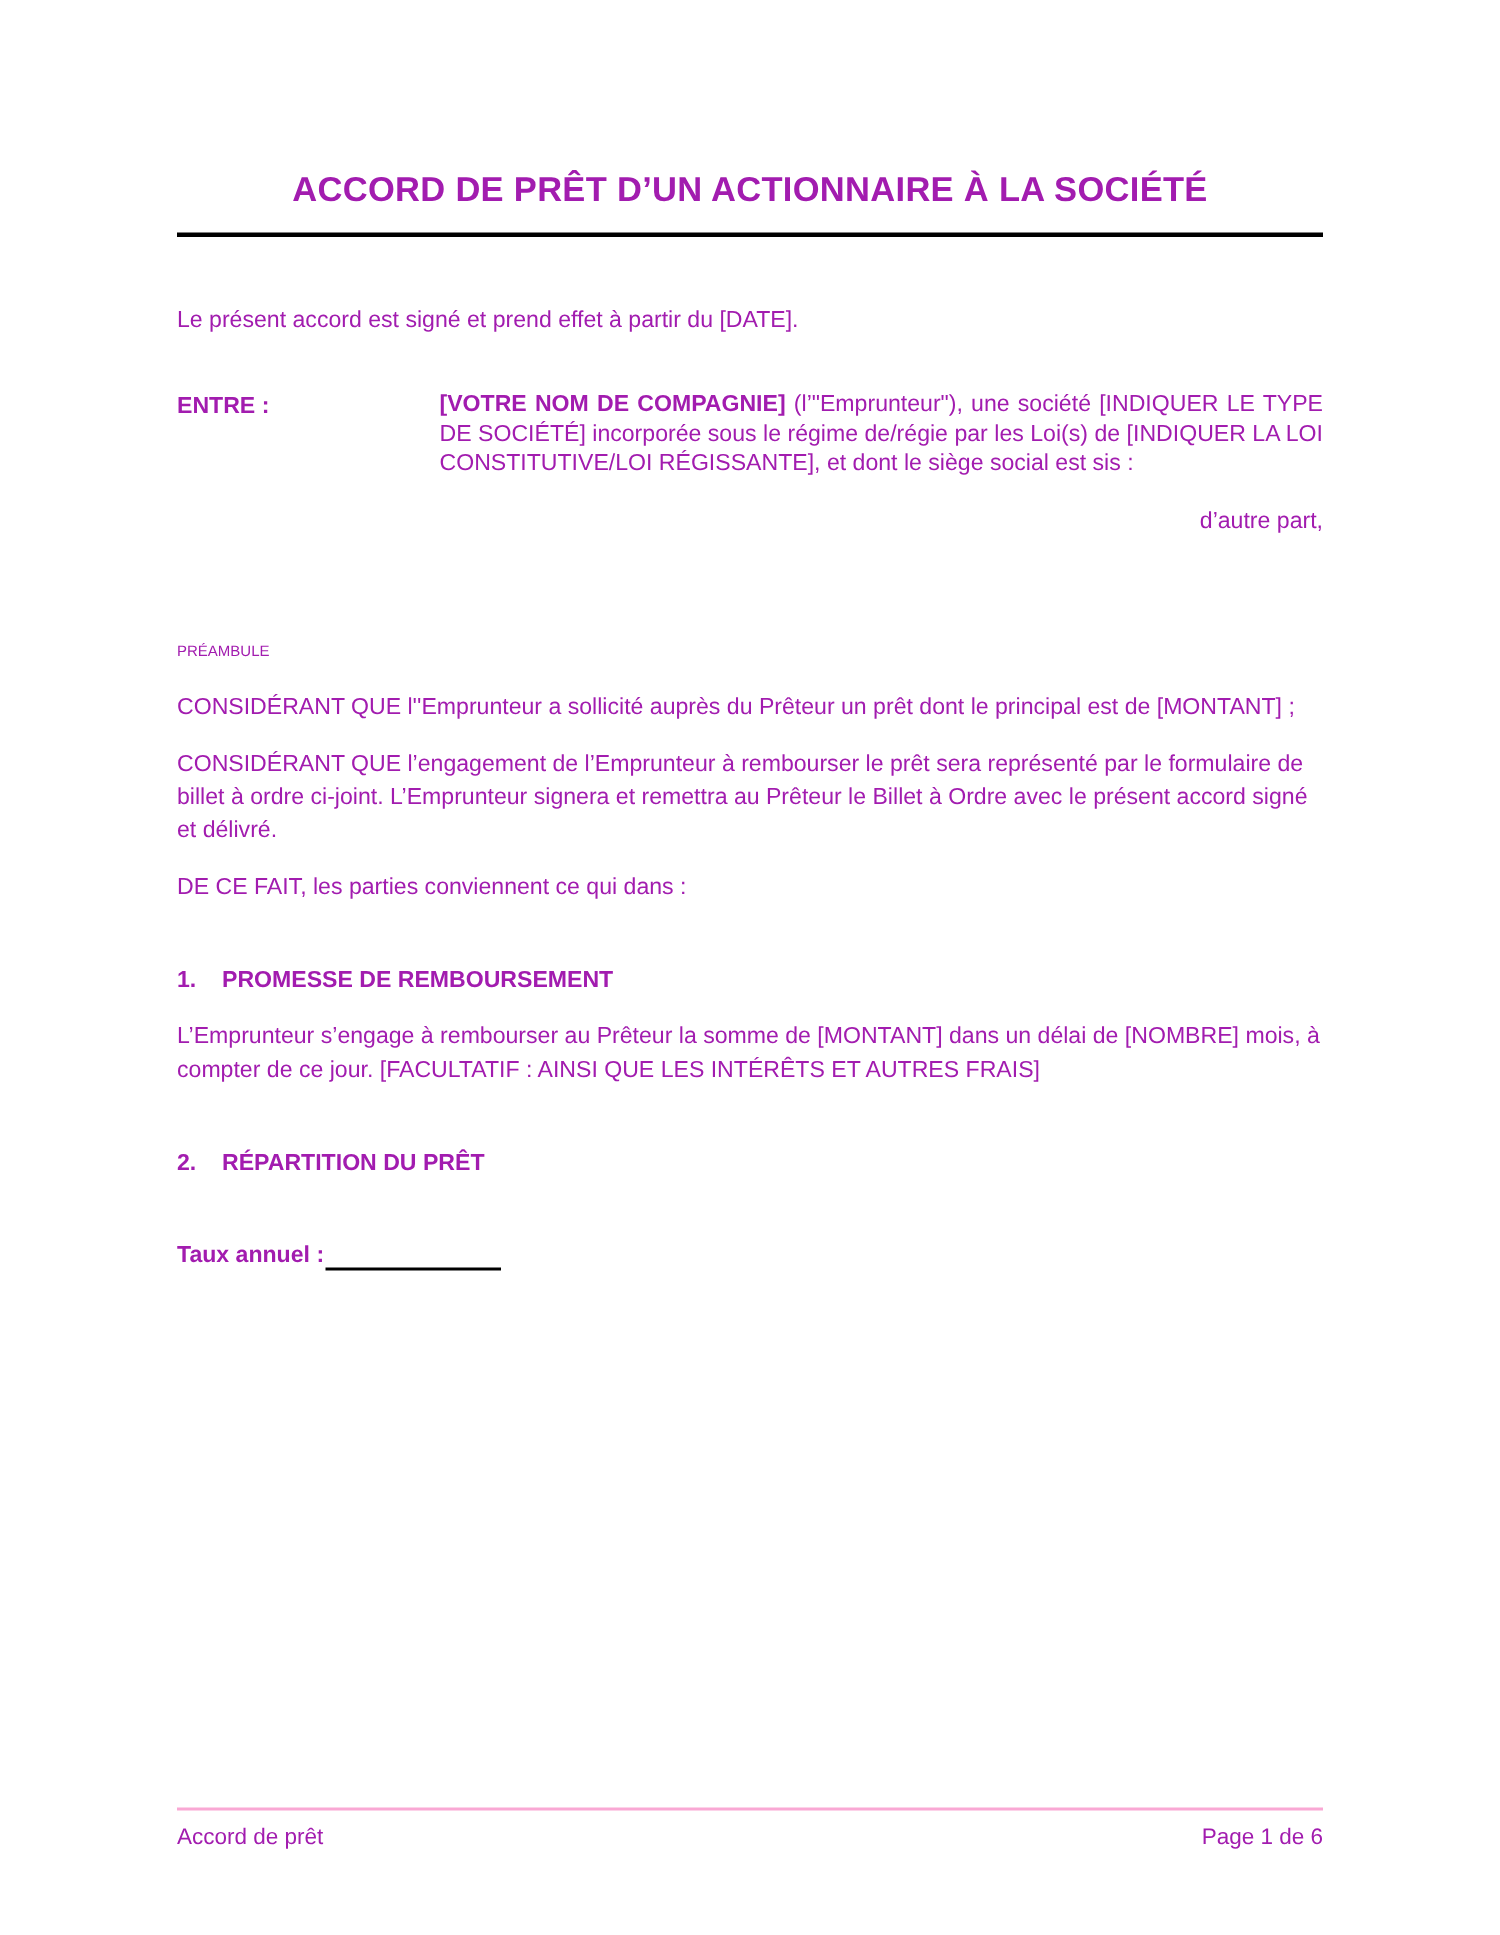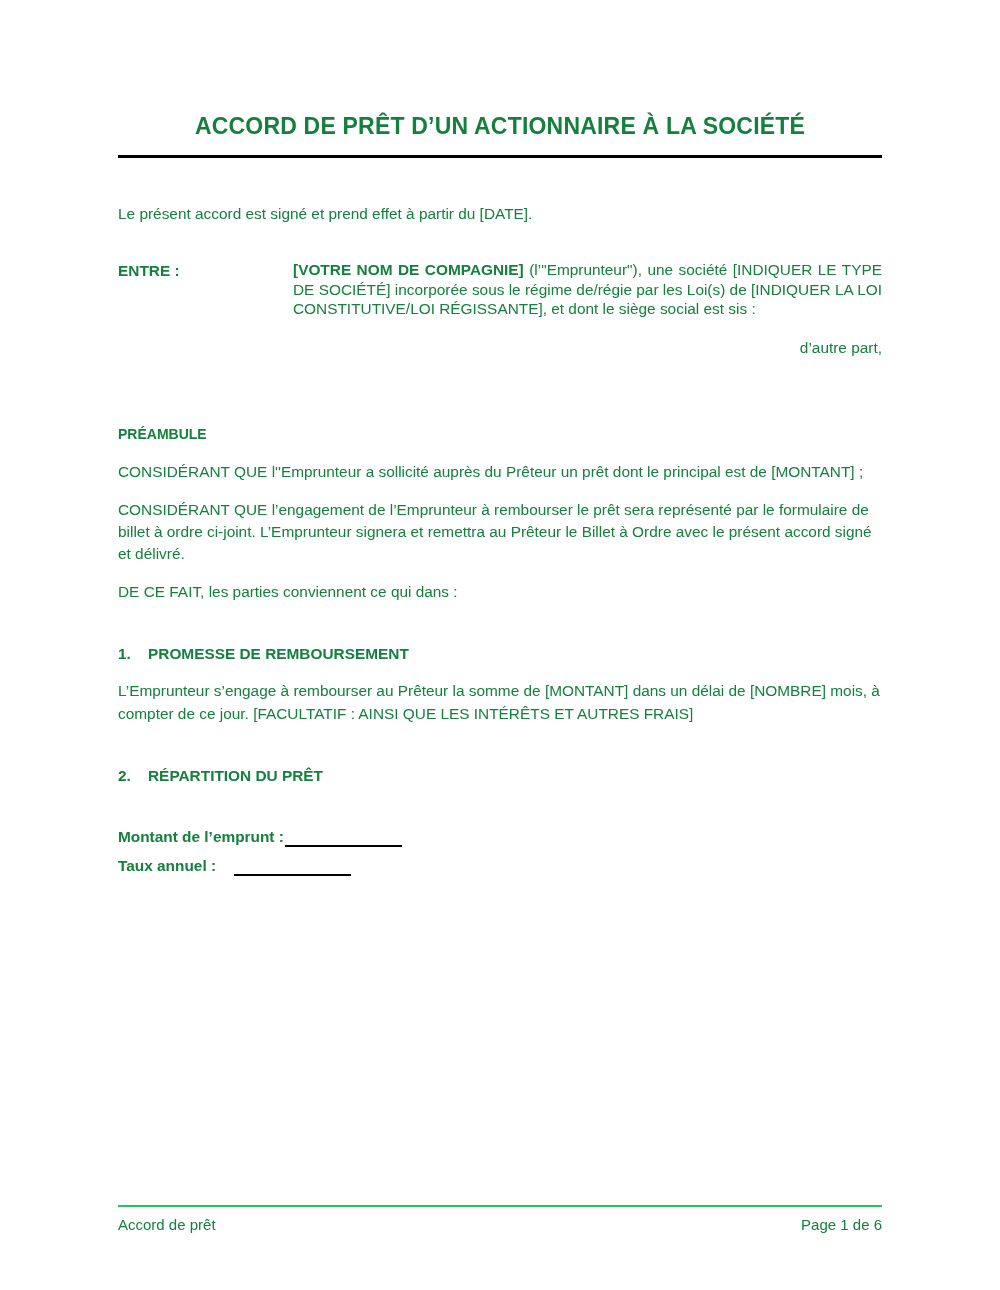--- a/index.html
+++ b/index.html
@@ -6,21 +6,21 @@
     margin: 0;
     padding: 0;
     background: #ffffff;
   }
   .page {
     position: relative;
     width: 1000px;
     height: 1290px;
     margin: 0 auto;
     background: #ffffff;
-    color: #15803d;
+    color: #a21caf;
     font-family: "Liberation Sans", "DejaVu Sans", sans-serif;
     font-size: 15.4px;
     line-height: 21px;
     overflow: hidden;
     box-sizing: border-box;
     padding: 0 118px;
   }
   .doc-title {
     margin: 0;
     padding-top: 112px;
@@ -62,22 +62,22 @@
     margin: 17px 0 0 0;
   }
   .part-note {
     margin: 0;
     text-align: right;
   }
   .part-note.first { margin-top: 33px; }
   .part-note.second { margin-top: 18px; }
   .preamble-heading {
     margin: 66px 0 0 0;
-    font-size: 14px;
-    font-weight: bold;
+    font-size: 10px;
+    font-weight: normal;
   }
   .para {
     margin: 16px 0 0 0;
     line-height: 22px;
   }
   .section-heading {
     margin: 40px 0 0 0;
     font-size: 15.4px;
     font-weight: bold;
     display: flex;
@@ -105,21 +105,21 @@
     height: 14px;
   }
   .field-row:nth-child(1) .blank-line { margin-left: 1px; }
   .field-row:nth-child(2) .blank-line { margin-left: 18px; }
   .field-row:nth-child(3) .blank-line { margin-left: 70px; }
   .footer {
     position: absolute;
     left: 118px;
     right: 118px;
     top: 1205px;
-    border-top: 2px solid #22c55e;
+    border-top: 2px solid #f9a8d4;
     padding-top: 7px;
     display: flex;
     justify-content: space-between;
     font-size: 15px;
   }
 </style>
 </head>
 <body>
 
 <div class="page">
@@ -149,24 +149,20 @@
   </h2>
   <p class="section-body">L’Emprunteur s’engage à rembourser au Prêteur la somme de [MONTANT] dans un délai de [NOMBRE] mois, à compter de ce jour. [FACULTATIF : AINSI QUE LES INTÉRÊTS ET AUTRES FRAIS]</p>
 
   <h2 class="section-heading">
     <span class="section-number">2.</span>
     <span>RÉPARTITION DU PRÊT</span>
   </h2>
 
   <div class="fields">
     <div class="field-row">
-      <span>Montant de l’emprunt :</span>
-      <span class="blank-line"></span>
-    </div>
-    <div class="field-row">
       <span>Taux annuel :</span>
       <span class="blank-line"></span>
     </div>
   </div>
 
   <div class="footer">
     <span>Accord de prêt</span>
     <span>Page 1 de 6</span>
   </div>
 

